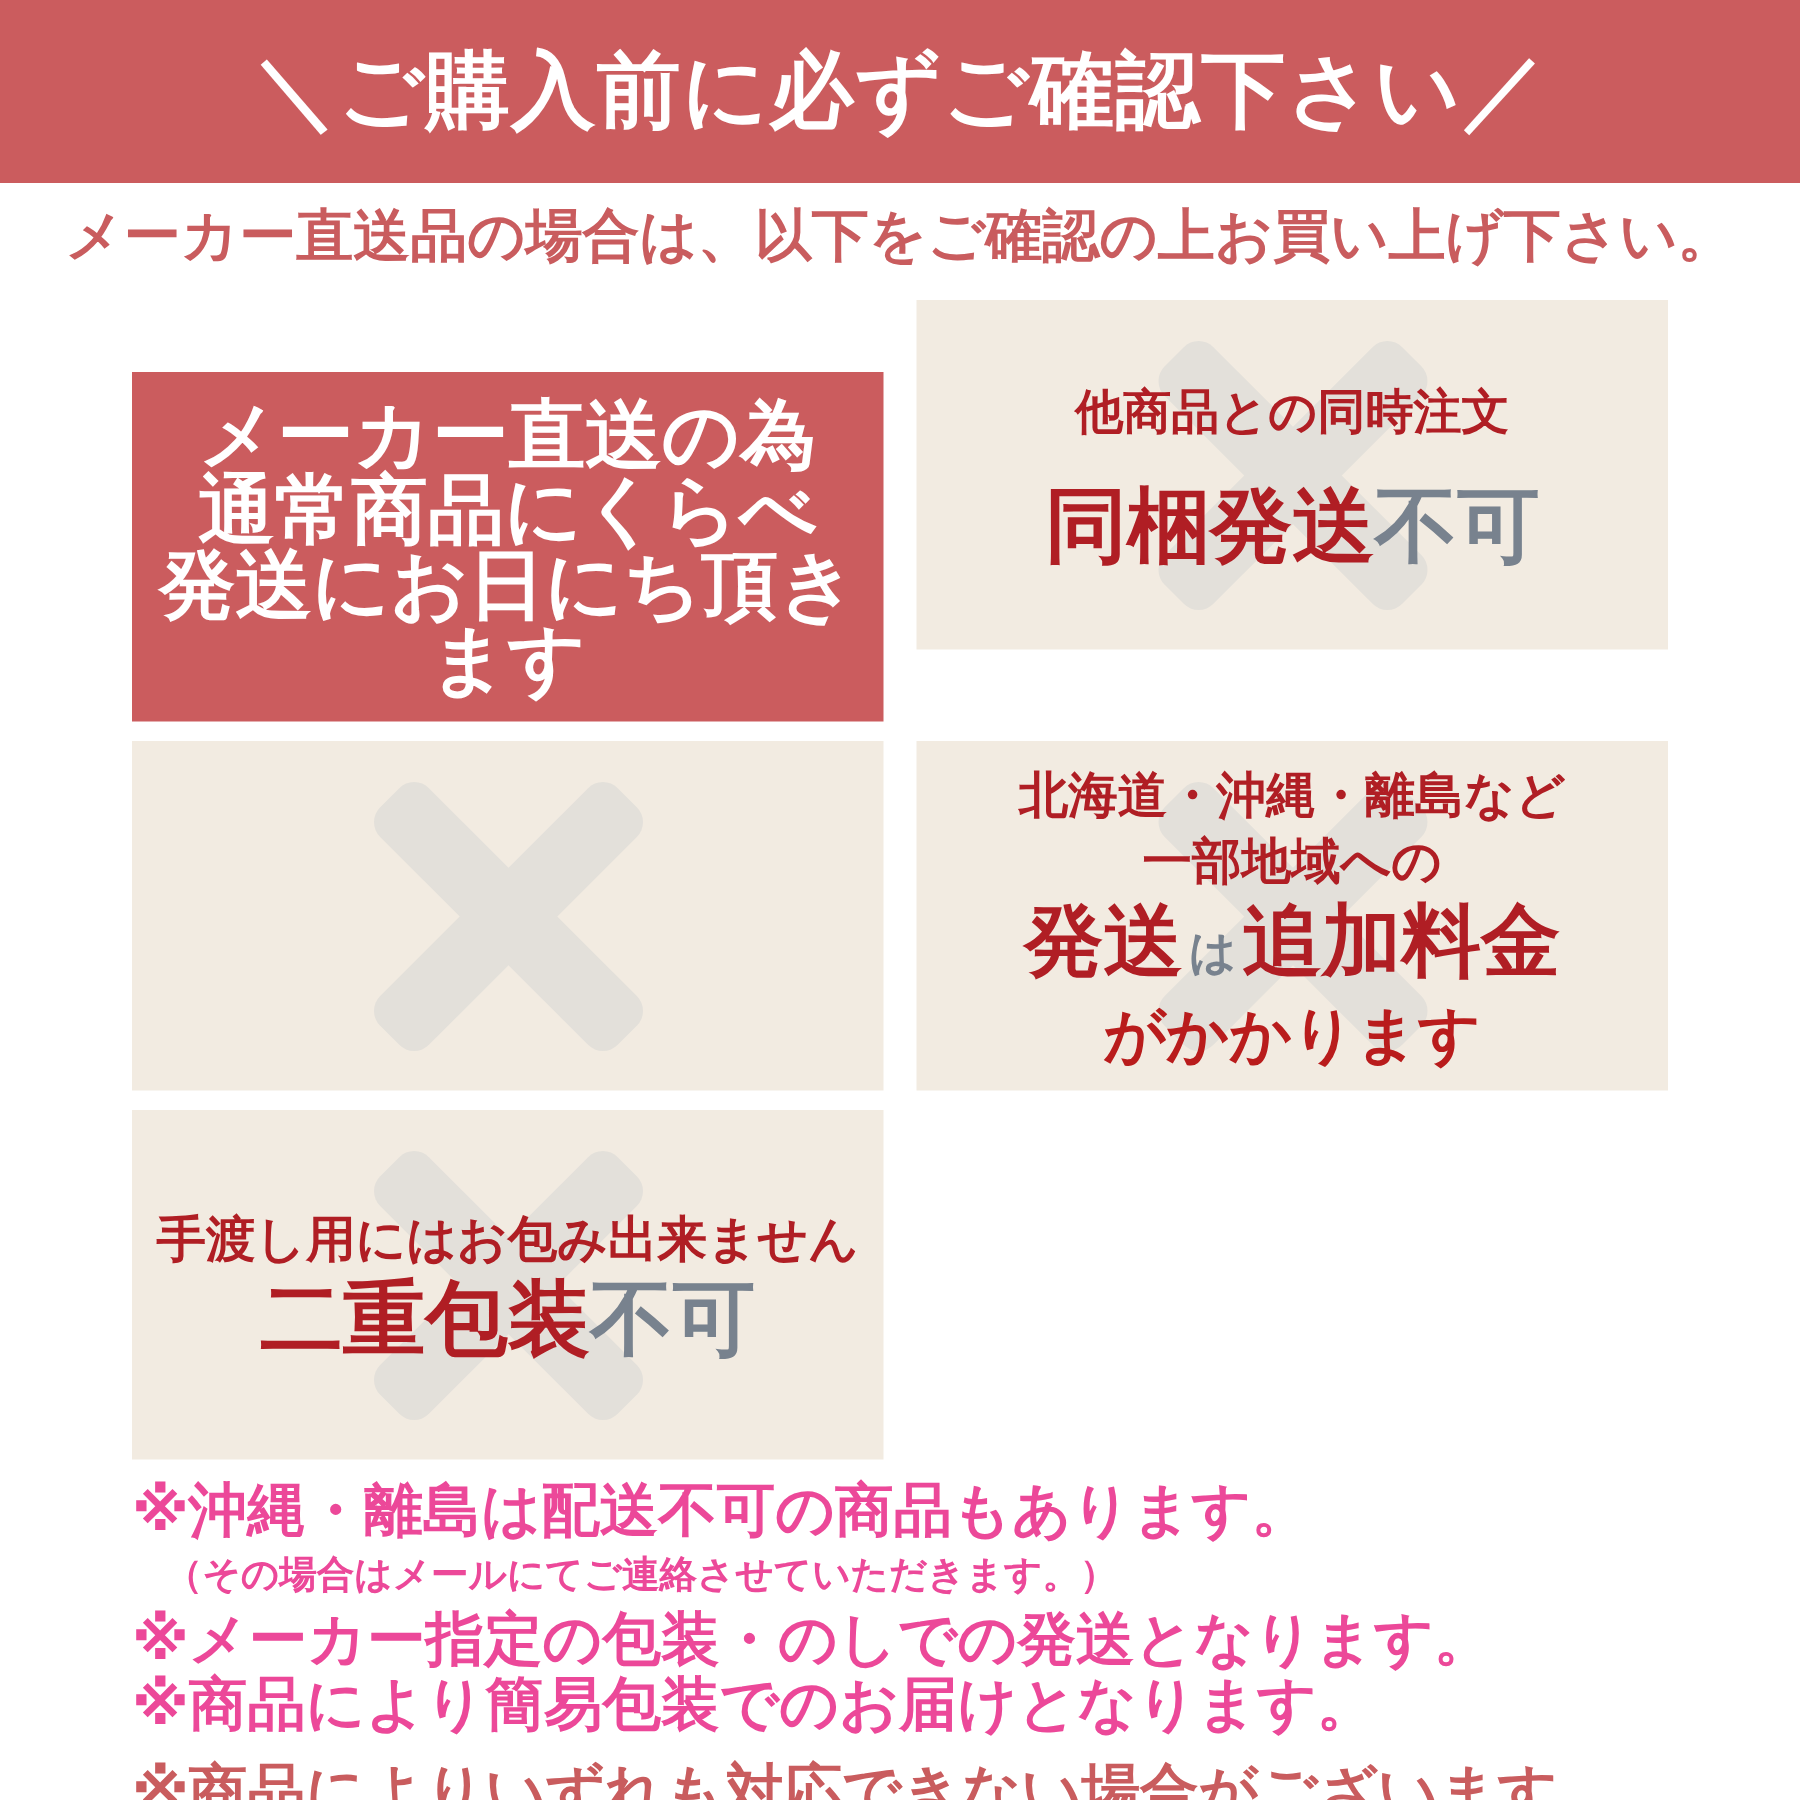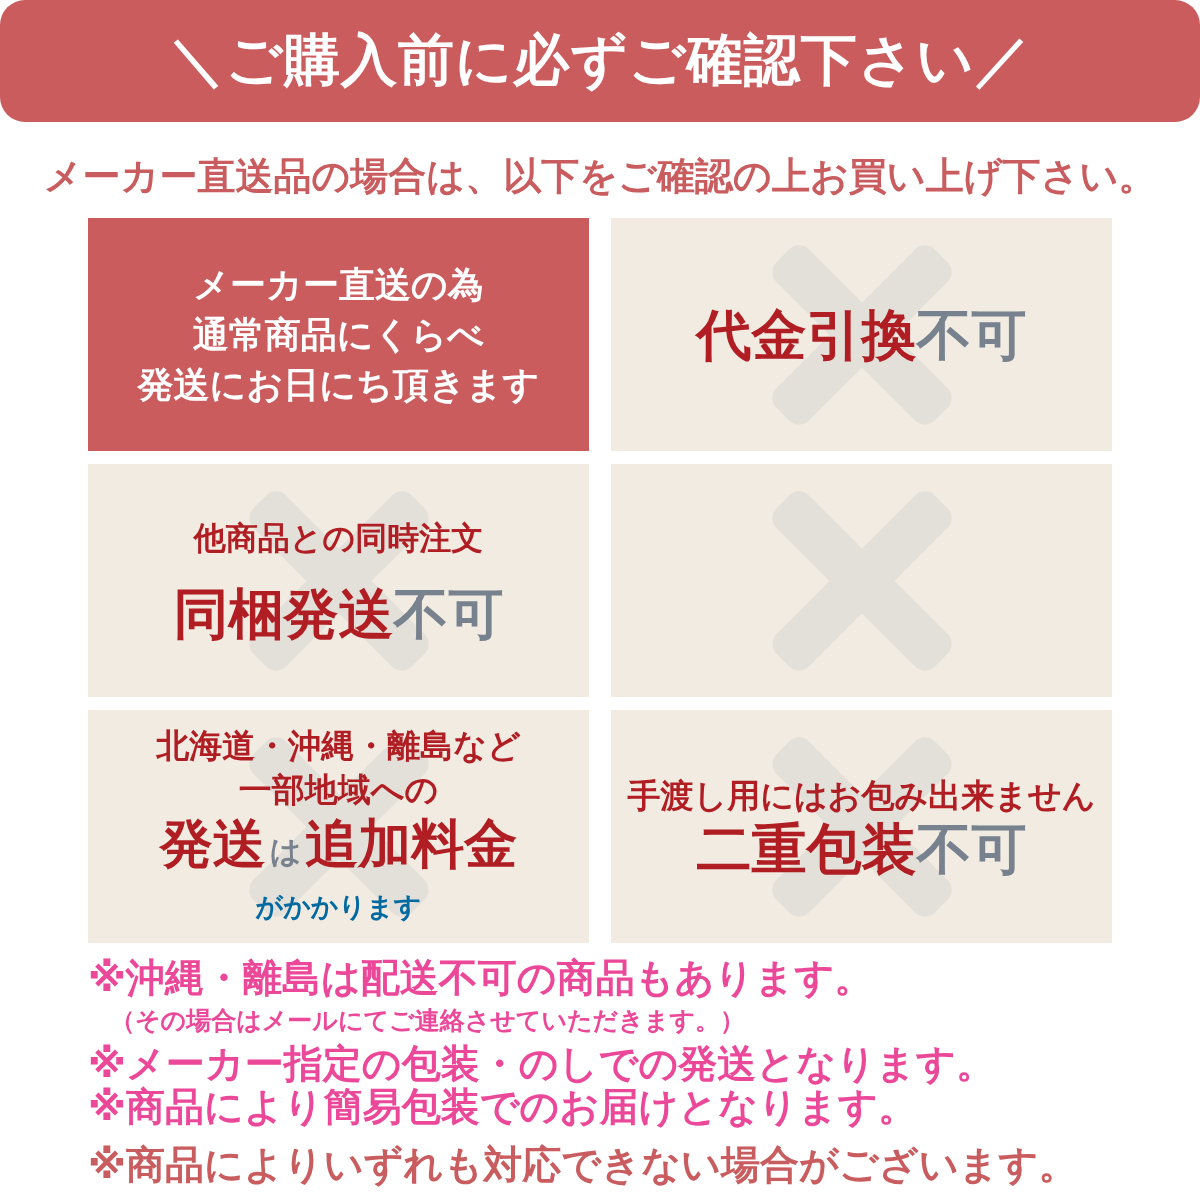--- a/index.html
+++ b/index.html
@@ -4,58 +4,58 @@
 <style>
   html,body{margin:0;padding:0;}
   body{
     width:1200px;height:1200px;background:#ffffff;
     font-family:"Liberation Sans","DejaVu Sans",sans-serif;
     font-weight:bold;overflow:hidden;
   }
   .banner{
     height:122px;background:#CB5C5E;color:#ffffff;
     display:flex;align-items:center;justify-content:center;
-    font-size:56px;letter-spacing:1px;white-space:nowrap;border-radius:25px;
+    font-size:56px;letter-spacing:1px;white-space:nowrap;
   }
   .subtitle{
-    margin-top:32px;text-align:center;font-size:38px;line-height:44px;
+    margin-top:14px;text-align:center;font-size:38px;line-height:44px;
     color:#C95C5E;white-space:nowrap;
   }
   .grid{
     margin:20px 88px 0 88px;
     display:grid;grid-template-columns:1fr 1fr;
     column-gap:22px;row-gap:13px;
   }
   .box{
     height:233px;position:relative;overflow:hidden;
     display:flex;flex-direction:column;align-items:center;justify-content:center;
     text-align:center;
   }
-  .box-solid{background:#CB5C5E;color:#ffffff;font-size:36px;line-height:50px;}
+  .box-solid{background:#CB5C5E;color:#ffffff;font-size:51px;line-height:50px;margin-top:48px;}
   .box-beige{background:#F2EBE1;}
   .cross{
     position:absolute;left:50%;top:50%;transform:translate(-50%,-50%);
     width:160px;height:160px;pointer-events:none;
   }
   .cross::before,.cross::after{
     content:"";position:absolute;left:50%;top:50%;
     width:224px;height:46px;margin:-23px 0 0 -112px;
     border-radius:14px;background:#E3E0DA;
   }
   .cross::before{transform:rotate(45deg);}
   .cross::after{transform:rotate(-45deg);}
   .box .txt{position:relative;z-index:1;}
   .main-line{font-size:55px;line-height:62px;white-space:nowrap;}
   .red{color:#B01E24;}
   .gray{color:#78828E;}
   .sub-line{font-size:32px;line-height:42px;color:#B01E24;margin-bottom:24px;white-space:nowrap;}
   .sub-line-sm{font-size:33px;line-height:44px;color:#B01E24;white-space:nowrap;}
   .big-line{font-size:53px;line-height:64px;white-space:nowrap;}
   .particle{font-size:31px;color:#78828E;margin:0 4px;}
-  .tail-line{font-size:27px;line-height:46px;color:#0369a1;white-space:nowrap;}
+  .tail-line{font-size:41px;line-height:46px;color:#b91c1c;white-space:nowrap;}
   .notes{margin:13px 0 0 88px;}
   .note{font-size:39px;line-height:43px;color:#ec4899;white-space:nowrap;}
   .note-sub{font-size:25px;padding-left:22px;}
   .note-red{color:#C95C5E;margin-top:15px;}
 </style>
 </head>
 <body>
 
 <div class="banner">
   <span>＼ご購入前に必ずご確認下さい／</span>
@@ -64,26 +64,20 @@
 <div class="subtitle">メーカー直送品の場合は、以下をご確認の上お買い上げ下さい。</div>
 
 <div class="grid">
 
   <div class="box box-solid">
     <div class="txt">メーカー直送の為</div>
     <div class="txt">通常商品にくらべ</div>
     <div class="txt">発送にお日にち頂きます</div>
   </div>
 
-  <div class="box box-beige">
-    <span class="cross"></span>
-    <div class="txt main-line">
-      <span class="red">代金引換</span><span class="gray">不可</span>
-    </div>
-  </div>
 
   <div class="box box-beige">
     <span class="cross"></span>
     <div class="txt sub-line">他商品との同時注文</div>
     <div class="txt main-line">
       <span class="red">同梱発送</span><span class="gray">不可</span>
     </div>
   </div>
 
   <div class="box box-beige">

